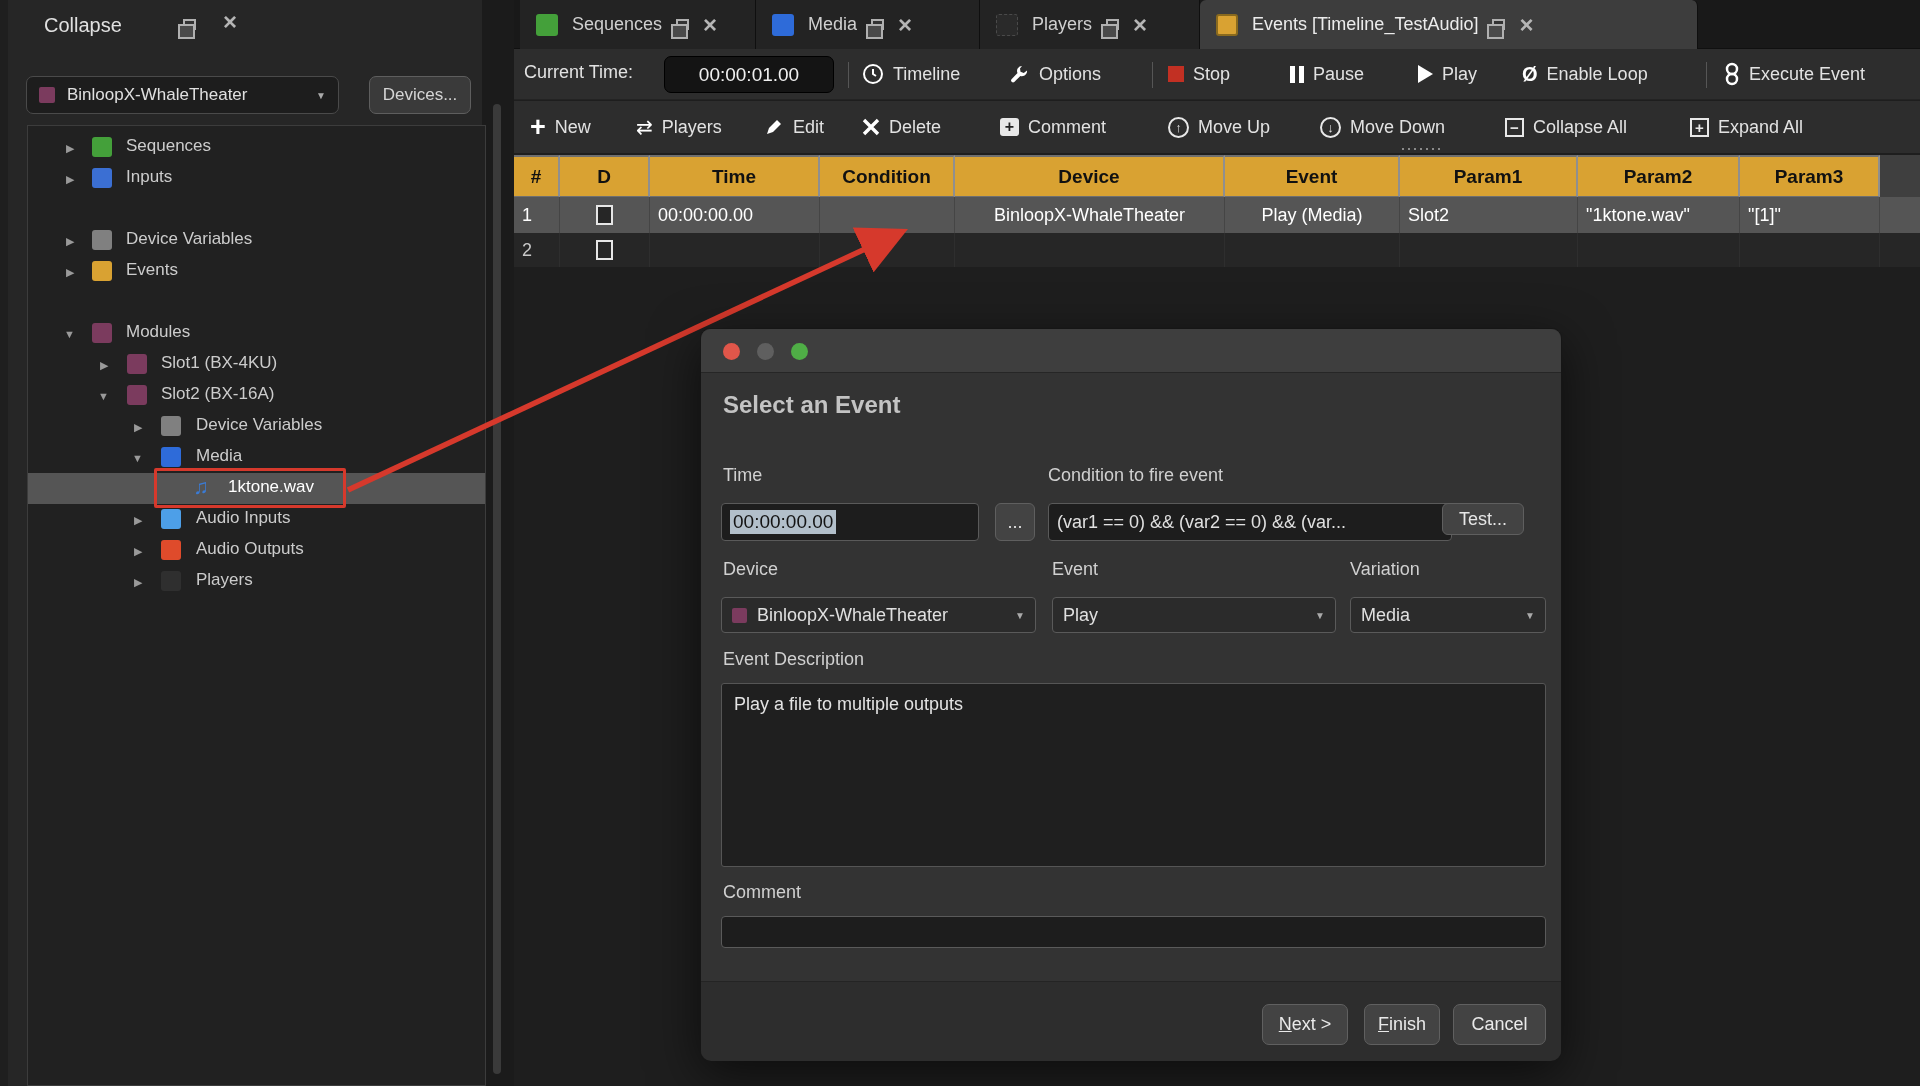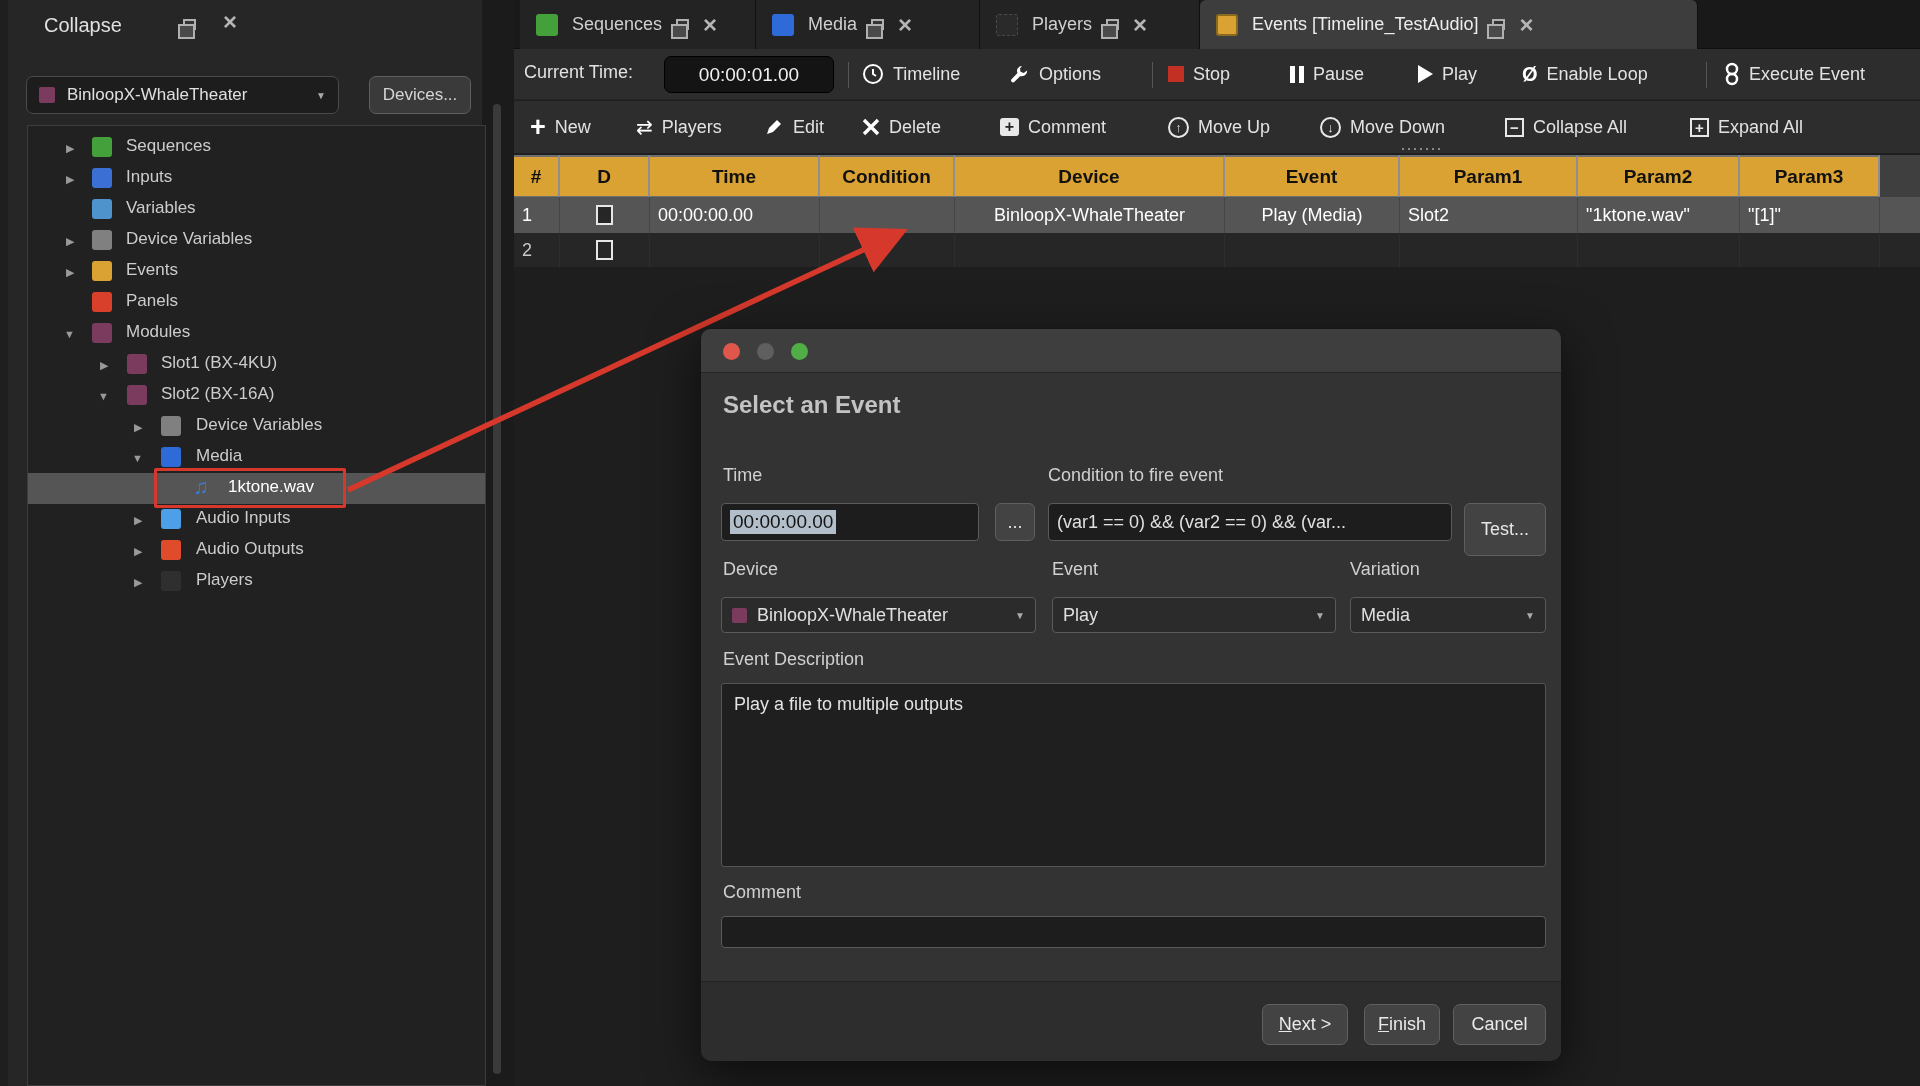--- a/index.html
+++ b/index.html
@@ -125,37 +125,29 @@
     <div class="titem" style="top:6px">
       <span class="tarrow" style="left:38px">▶</span>
       <span class="ticon" style="left: 64px; background: rgb(68, 160, 58);"></span>
       <span class="tlabel" style="left:98px">Sequences</span>
     </div>
     <div class="titem" style="top:37px">
       <span class="tarrow" style="left:38px">▶</span>
       <span class="ticon" style="left: 64px; background: rgb(59, 111, 211);"></span>
       <span class="tlabel" style="left:98px">Inputs</span>
     </div>
-    <div class="titem" style="top:68px">
-      <span class="ticon" style="left: 64px; background: rgb(79, 147, 204);"></span>
-      <span class="tlabel" style="left:98px">Variables</span>
-    </div>
     <div class="titem" style="top:99px">
       <span class="tarrow" style="left:38px">▶</span>
       <span class="ticon" style="left: 64px; background: rgb(128, 128, 128);"></span>
       <span class="tlabel" style="left:98px">Device Variables</span>
     </div>
     <div class="titem" style="top:130px">
       <span class="tarrow" style="left:38px">▶</span>
       <span class="ticon" style="left: 64px; background: rgb(217, 162, 50);"></span>
       <span class="tlabel" style="left:98px">Events</span>
-    </div>
-    <div class="titem" style="top:161px">
-      <span class="ticon" style="left: 64px; background: rgb(216, 64, 44);"></span>
-      <span class="tlabel" style="left:98px">Panels</span>
     </div>
     <div class="titem" style="top:192px">
       <span class="tarrow" style="left:36px">▼</span>
       <span class="ticon" style="left: 64px; background: rgb(123, 59, 94);"></span>
       <span class="tlabel" style="left:98px">Modules</span>
     </div>
     <div class="titem" style="top:223px">
       <span class="tarrow" style="left:72px">▶</span>
       <span class="ticon" style="left: 99px; background: rgb(123, 59, 94);"></span>
       <span class="tlabel" style="left:133px">Slot1 (BX-4KU)</span>
@@ -383,21 +375,21 @@
   <div id="dlg-heading">Select an Event</div>
 
   <span class="dlabel" style="left:22px;top:136px">Time</span>
   <div class="dinput" style="left:20px;top:174px;width:258px;height:38px">
     <span class="sel">00:00:00.00</span>
   </div>
   <div class="dbtn" style="left:294px;top:174px;width:40px;height:38px">...</div>
 
   <span class="dlabel" style="left:347px;top:136px">Condition to fire event</span>
   <div class="dinput" style="left:347px;top:174px;width:404px;height:38px">(var1 == 0) &amp;&amp; (var2 == 0) &amp;&amp; (var...</div>
-  <div class="dbtn" style="left:763px;top:174px;width:82px;height:53px">Test...</div>
+  <div class="dbtn" style="left:741px;top:174px;width:82px;height:32px">Test...</div>
 
   <span class="dlabel" style="left:22px;top:230px">Device</span>
   <div class="ddrop" style="left:20px;top:268px;width:315px;height:36px">
     <span class="swatch"></span>
     <span>BinloopX-WhaleTheater</span>
     <span class="caret">▼</span>
   </div>
   <span class="dlabel" style="left:351px;top:230px">Event</span>
   <div class="ddrop" style="left:351px;top:268px;width:284px;height:36px">
     <span>Play</span>

